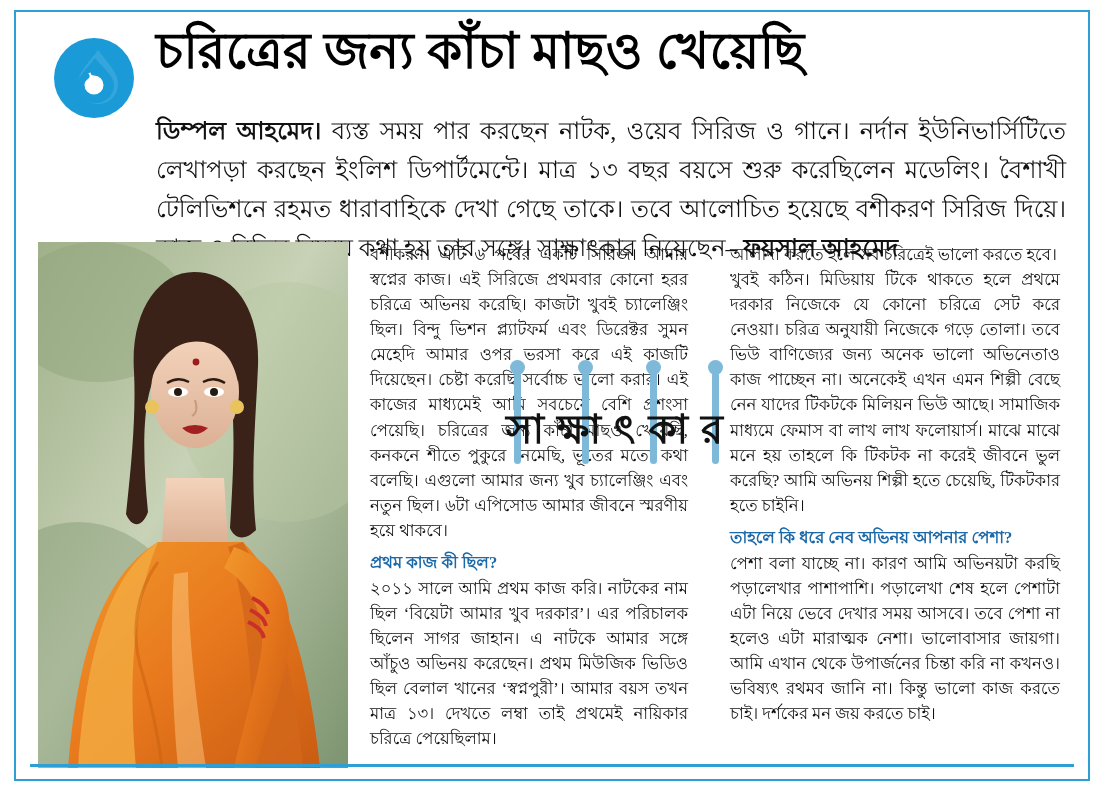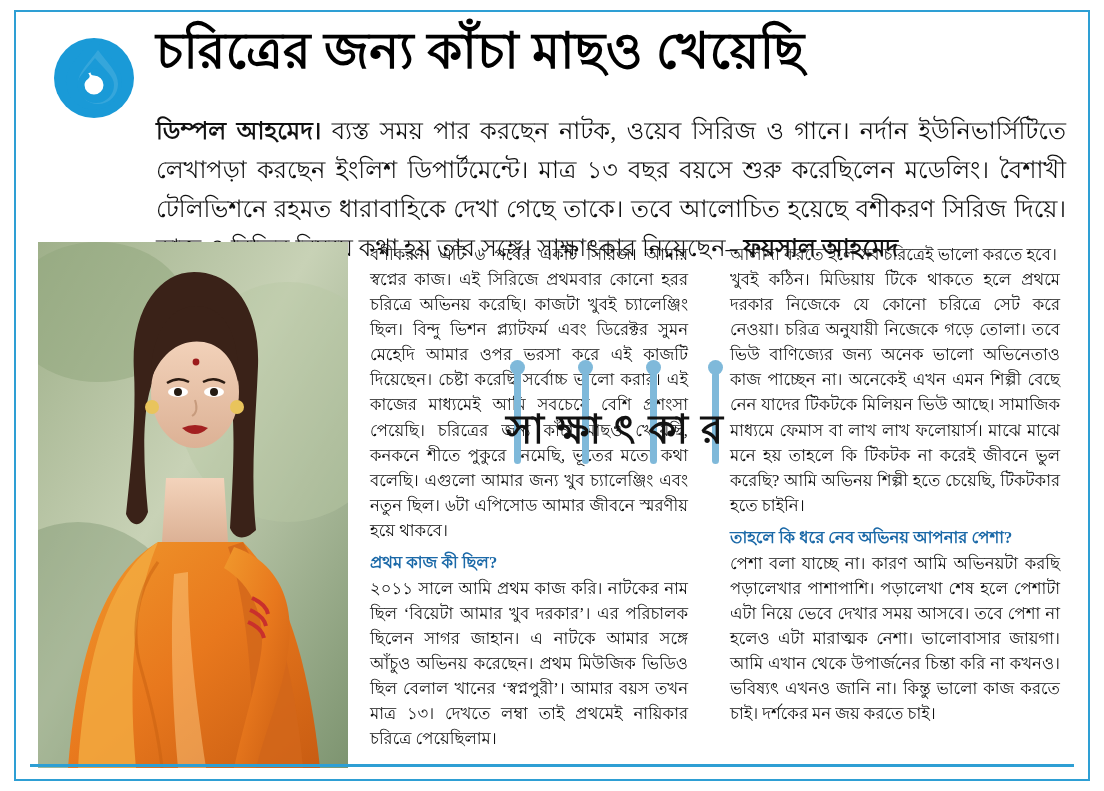--- a/index.html
+++ b/index.html
@@ -259,21 +259,21 @@
         <span class="a">বশীকরণ। এটি ৬ পর্বের একটি সিরিজ। আমার স্বপ্নের কাজ। এই সিরিজে প্রথমবার কোনো হরর চরিত্রে অভিনয় করেছি। কাজটা খুবই চ্যালেঞ্জিং ছিল। বিন্দু ভিশন প্ল্যাটফর্ম এবং ডিরেক্টর সুমন মেহেদি আমার ওপর ভরসা করে এই কাজটি দিয়েছেন। চেষ্টা করেছি সর্বোচ্চ ভালো করার। এই কাজের মাধ্যমেই আমি সবচেয়ে বেশি প্রশংসা পেয়েছি। চরিত্রের জন্য কাঁচা মাছও খেয়েছি, কনকনে শীতে পুকুরে নেমেছি, ভূতের মতো কথা বলেছি। এগুলো আমার জন্য খুব চ্যালেঞ্জিং এবং নতুন ছিল। ৬টা এপিসোড আমার জীবনে স্মরণীয় হয়ে থাকবে।</span>
         <span class="q">প্রথম কাজ কী ছিল?</span>
         <span class="a">২০১১ সালে আমি প্রথম কাজ করি। নাটকের নাম ছিল ‘বিয়েটা আমার খুব দরকার’। এর পরিচালক ছিলেন সাগর জাহান। এ নাটকে আমার সঙ্গে আঁচুও অভিনয় করেছেন। প্রথম মিউজিক ভিডিও ছিল বেলাল খানের ‘স্বপ্নপুরী’। আমার বয়স তখন মাত্র ১৩। দেখতে লম্বা তাই প্রথমেই নায়িকার চরিত্রে পেয়েছিলাম।</span>
 
       </div>
 
       <div class="col c3">
         <span class="a">আলাদা করতে হলে সব চরিত্রেই ভালো করতে হবে।</span>
         <span class="a">খুবই কঠিন। মিডিয়ায় টিকে থাকতে হলে প্রথমে দরকার নিজেকে যে কোনো চরিত্রে সেট করে নেওয়া। চরিত্র অনুযায়ী নিজেকে গড়ে তোলা। তবে ভিউ বাণিজ্যের জন্য অনেক ভালো অভিনেতাও কাজ পাচ্ছেন না। অনেকেই এখন এমন শিল্পী বেছে নেন যাদের টিকটকে মিলিয়ন ভিউ আছে। সামাজিক মাধ্যমে ফেমাস বা লাখ লাখ ফলোয়ার্স। মাঝে মাঝে মনে হয় তাহলে কি টিকটক না করেই জীবনে ভুল করেছি? আমি অভিনয় শিল্পী হতে চেয়েছি, টিকটকার হতে চাইনি।</span>
         <span class="q">তাহলে কি ধরে নেব অভিনয় আপনার পেশা?</span>
-        <span class="a">পেশা বলা যাচ্ছে না। কারণ আমি অভিনয়টা করছি পড়ালেখার পাশাপাশি। পড়ালেখা শেষ হলে পেশাটা এটা নিয়ে ভেবে দেখার সময় আসবে। তবে পেশা না হলেও এটা মারাত্মক নেশা। ভালোবাসার জায়গা। আমি এখান থেকে উপার্জনের চিন্তা করি না কখনও। ভবিষ্যৎ এখনও জানি না। কিন্তু ভালো কাজ করতে চাই। দর্শকের মন জয় করতে চাই।</span>
+        <span class="a">পেশা বলা যাচ্ছে না। কারণ আমি অভিনয়টা করছি পড়ালেখার পাশাপাশি। পড়ালেখা শেষ হলে পেশাটা এটা নিয়ে ভেবে দেখার সময় আসবে। তবে পেশা না হলেও এটা মারাত্মক নেশা। ভালোবাসার জায়গা। আমি এখান থেকে উপার্জনের চিন্তা করি না কখনও। ভবিষ্যৎ রথমব জানি না। কিন্তু ভালো কাজ করতে চাই। দর্শকের মন জয় করতে চাই।</span>
 
       </div>
 
       <div class="deco">
         <div class="bars">
           <div class="bar" style="left:10px"></div>
           <div class="dot" style="left:6px"></div>
           <div class="bar" style="left:78px"></div>
           <div class="dot" style="left:74px"></div>
           <div class="bar" style="left:146px"></div>

